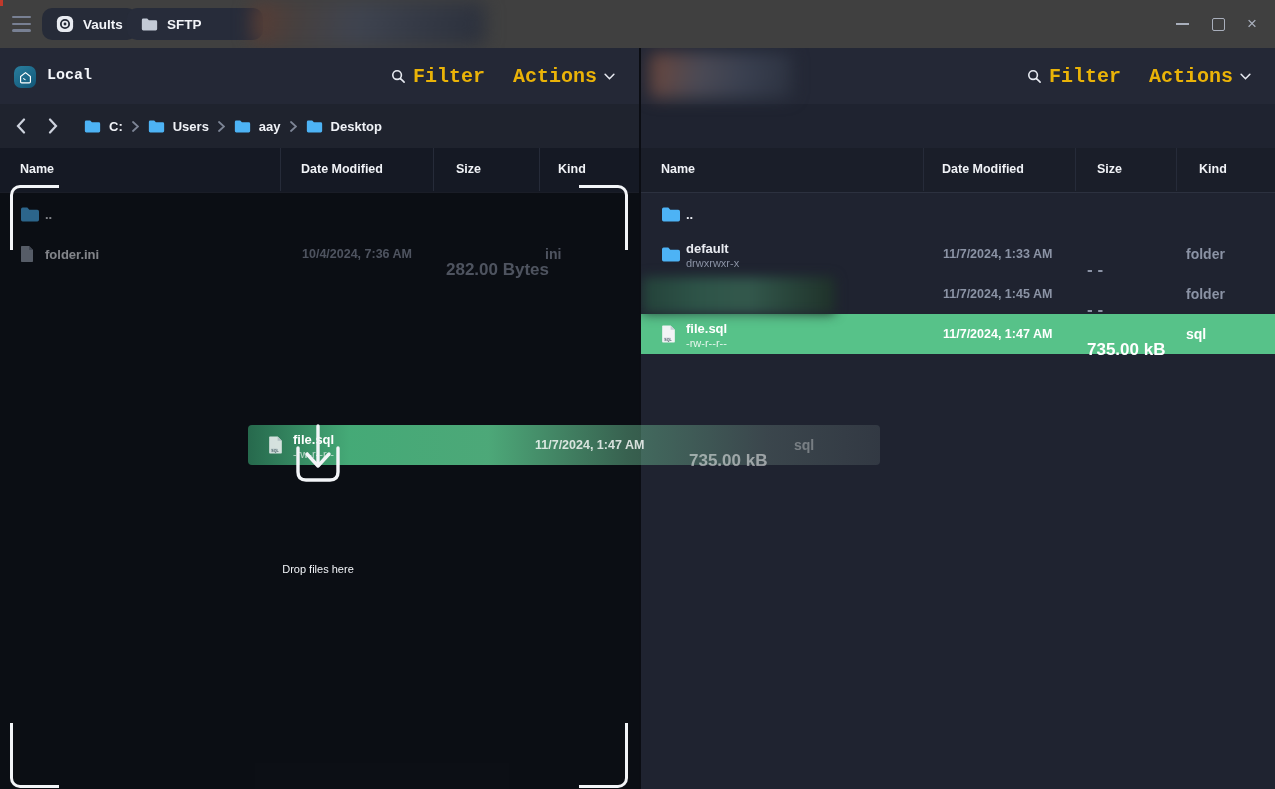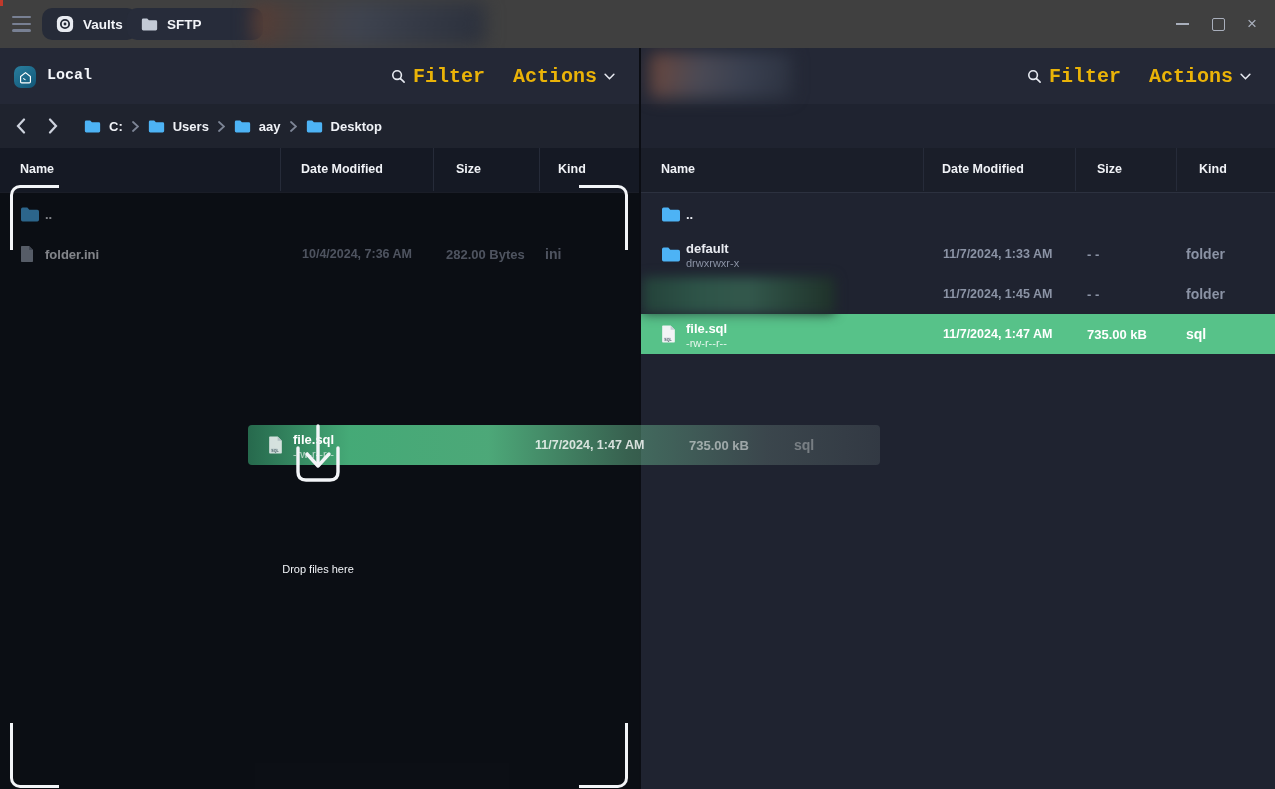--- a/index.html
+++ b/index.html
@@ -51,21 +51,21 @@
   
   .hlabel{position:absolute;top:14px;font-size:12.5px;font-weight:700;color:#f0f2f6;}
   .h-name{left:20px;} .h-date{left:301px;} .h-size{left:456px;} .h-kind{left:558px;}
   .vdiv{position:absolute;top:0;height:43px;width:1px;background:#262b39;}
 
   .row{position:absolute;left:0;width:100%;height:40px;cursor:pointer;}
   .cell{position:absolute;top:50%;transform:translateY(-50%);white-space:nowrap;}
   .c-icon{left:20px;display:flex;}
   .c-name{left:45px;font-size:13px;font-weight:700;color:#e9ebf1;}
   .c-date{left:302px;font-size:12.5px;font-weight:600;color:#8b93a5;}
-  .c-size{left:446px;font-size:13px;font-weight:600;color:#8b93a5;}
+  .c-size{left:446px;font-size:17px;font-weight:600;color:#8b93a5;margin-top:16px;}
   .c-kind{left:545px;font-size:14px;font-weight:600;color:#8b93a5;}
   .row.two .c-name{top:7px;transform:none;}
   .row.two .c-perm{position:absolute;left:45px;top:23px;font-size:11px;color:#8b93a5;}
   .row.selected{background:#57c289;}
   .row.selected .c-name,.row.selected .c-date,.row.selected .c-size,.row.selected .c-kind{color:#ffffff;}
   .row.selected .c-perm{color:rgba(255,255,255,0.85);}
   .row.selected .c-date,.row.selected .c-size{font-weight:700;}
 
   
   #right-title-blur{left:9px;top:5px;width:142px;height:45px;border-radius:6px;filter:blur(8px);

